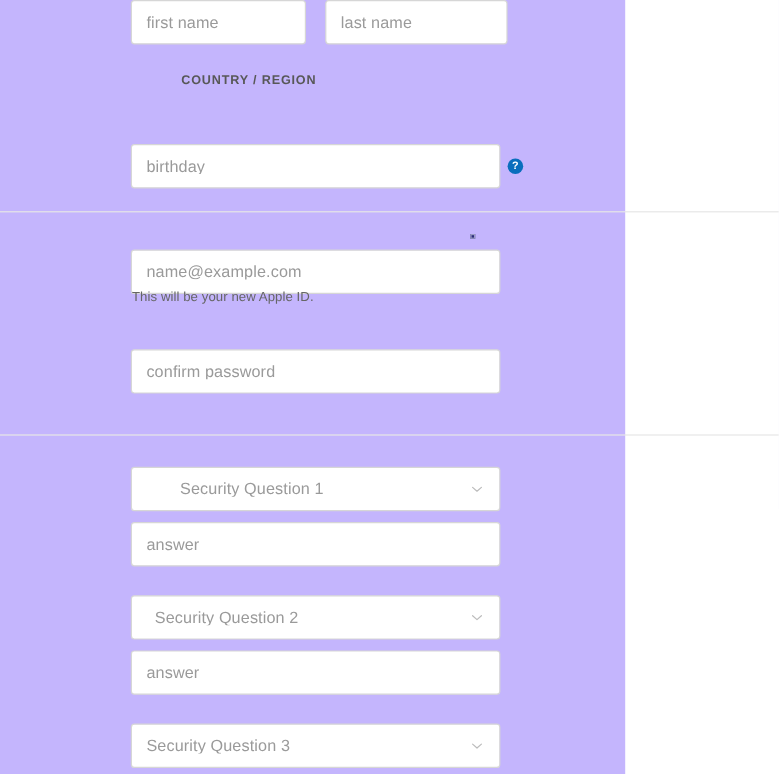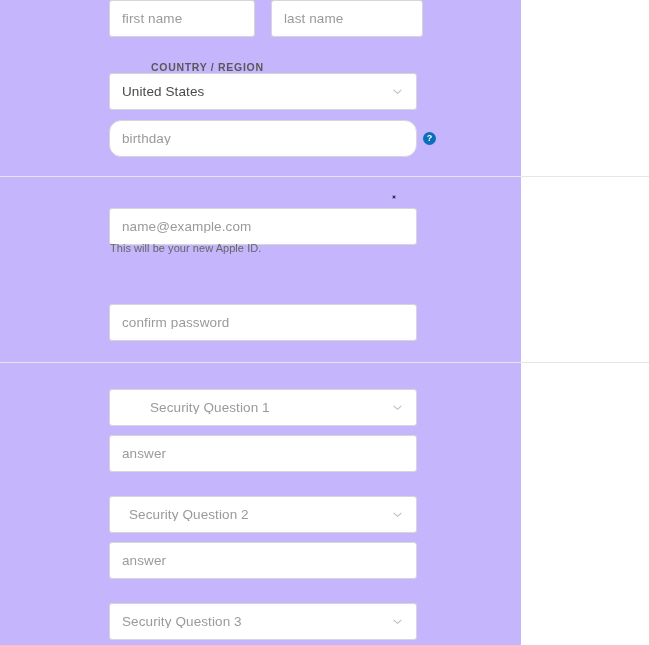--- a/index.html
+++ b/index.html
@@ -136,49 +136,41 @@
     <div class="field col-left" style="top:1px;">
       <span class="ph">first name</span>
     </div>
 
     <div class="field col-right" style="top:1px;">
       <span class="ph">last name</span>
     </div>
 
     <div class="section-label" style="left:110px; top:62px;">COUNTRY / REGION</div>
 
-    <div class="field col-full select" style="top:74px;">
-      <span class="ph filled-val" style="color:#4a4a4a;">United States</span>
-      <span class="chev">
-        <svg viewBox="0 0 12 12" width="11" height="11">
-          <path d="M2 4.5 L6 8 L10 4.5" fill="none" stroke="#b0b0b0" stroke-width="1.1" stroke-linecap="round" stroke-linejoin="round"></path>
-        </svg>
-      </span>
-    </div>
-
-    <div class="field col-full" style="top:121px;border-radius:12px;">
+
+    <div class="field col-full" style="top:121px;">
       <span class="ph">birthday</span>
     </div>
 
     <div class="help-icon" style="left:423px; top:133px;">?</div>
 
   </div>
 
   <div class="divider" id="divider-1"></div>
 
   <div class="section" id="section-account">
 
     <div class="field col-full" style="top:32px;">
       <span class="ph">name@example.com</span>
     </div>
 
     <div class="helper" style="left:110px; top:66px;">This will be your new Apple ID.</div>
 
 
-    <div class="field col-full" style="top:128px;">
+    <div class="field col-full" style="top:115px;">
       <span class="ph">confirm password</span>
     </div>
 
   </div>
 
   <div class="divider" id="divider-2"></div>
 
   <div class="section" id="section-security">
 
     <div class="field col-full select" style="top:27px;padding-left:40px;">

